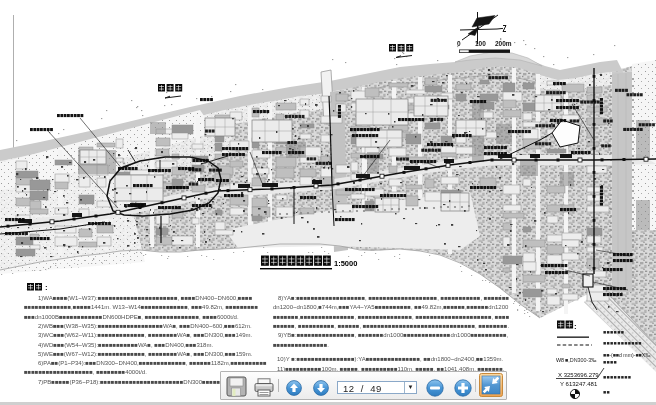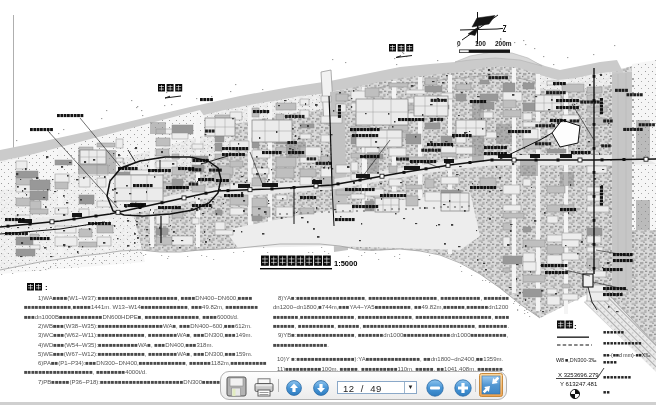--- a/index.html
+++ b/index.html
@@ -1,16 +1,16 @@
 <!DOCTYPE html>
 <html><head><meta charset="utf-8"><style>
 html,body{margin:0;padding:0;background:#fff;}
 #page{position:relative;width:656px;height:405px;overflow:hidden;background:#fdba74;font-family:"Liberation Sans",sans-serif;}
 #page > svg{position:absolute;left:0;top:0;}
-#tb{position:absolute;left:220px;top:371px;width:287px;height:29px;background:linear-gradient(#fdfdfd,#ececec);border:1px solid #b3b3b3;border-radius:9px;box-sizing:border-box;}
+#tb{position:absolute;left:220px;top:371px;width:287px;height:29px;background:linear-gradient(#fdfdfd,#ececec);border:1px solid #b3b3b3;border-radius:1px;box-sizing:border-box;}
 .ic{position:absolute;}
 #fsbtn{position:absolute;left:258px;top:1px;}
 #pagebox{position:absolute;left:116px;top:9px;width:80px;height:13px;background:#fff;border:1px solid #8aa8c8;box-sizing:border-box;}
 #pagenum{position:absolute;left:5px;top:0.5px;font-size:9.5px;color:#222;letter-spacing:0.5px;}
 #dropdown{position:absolute;right:0;top:0;width:11px;height:11px;font-size:6px;color:#222;text-align:center;line-height:11px;border-left:1px solid #9db5cc;}
 </style></head>
 <body>
 <div id="page">
 
 <svg width="656" height="405" viewBox="0 0 656 405" xmlns="http://www.w3.org/2000/svg">

